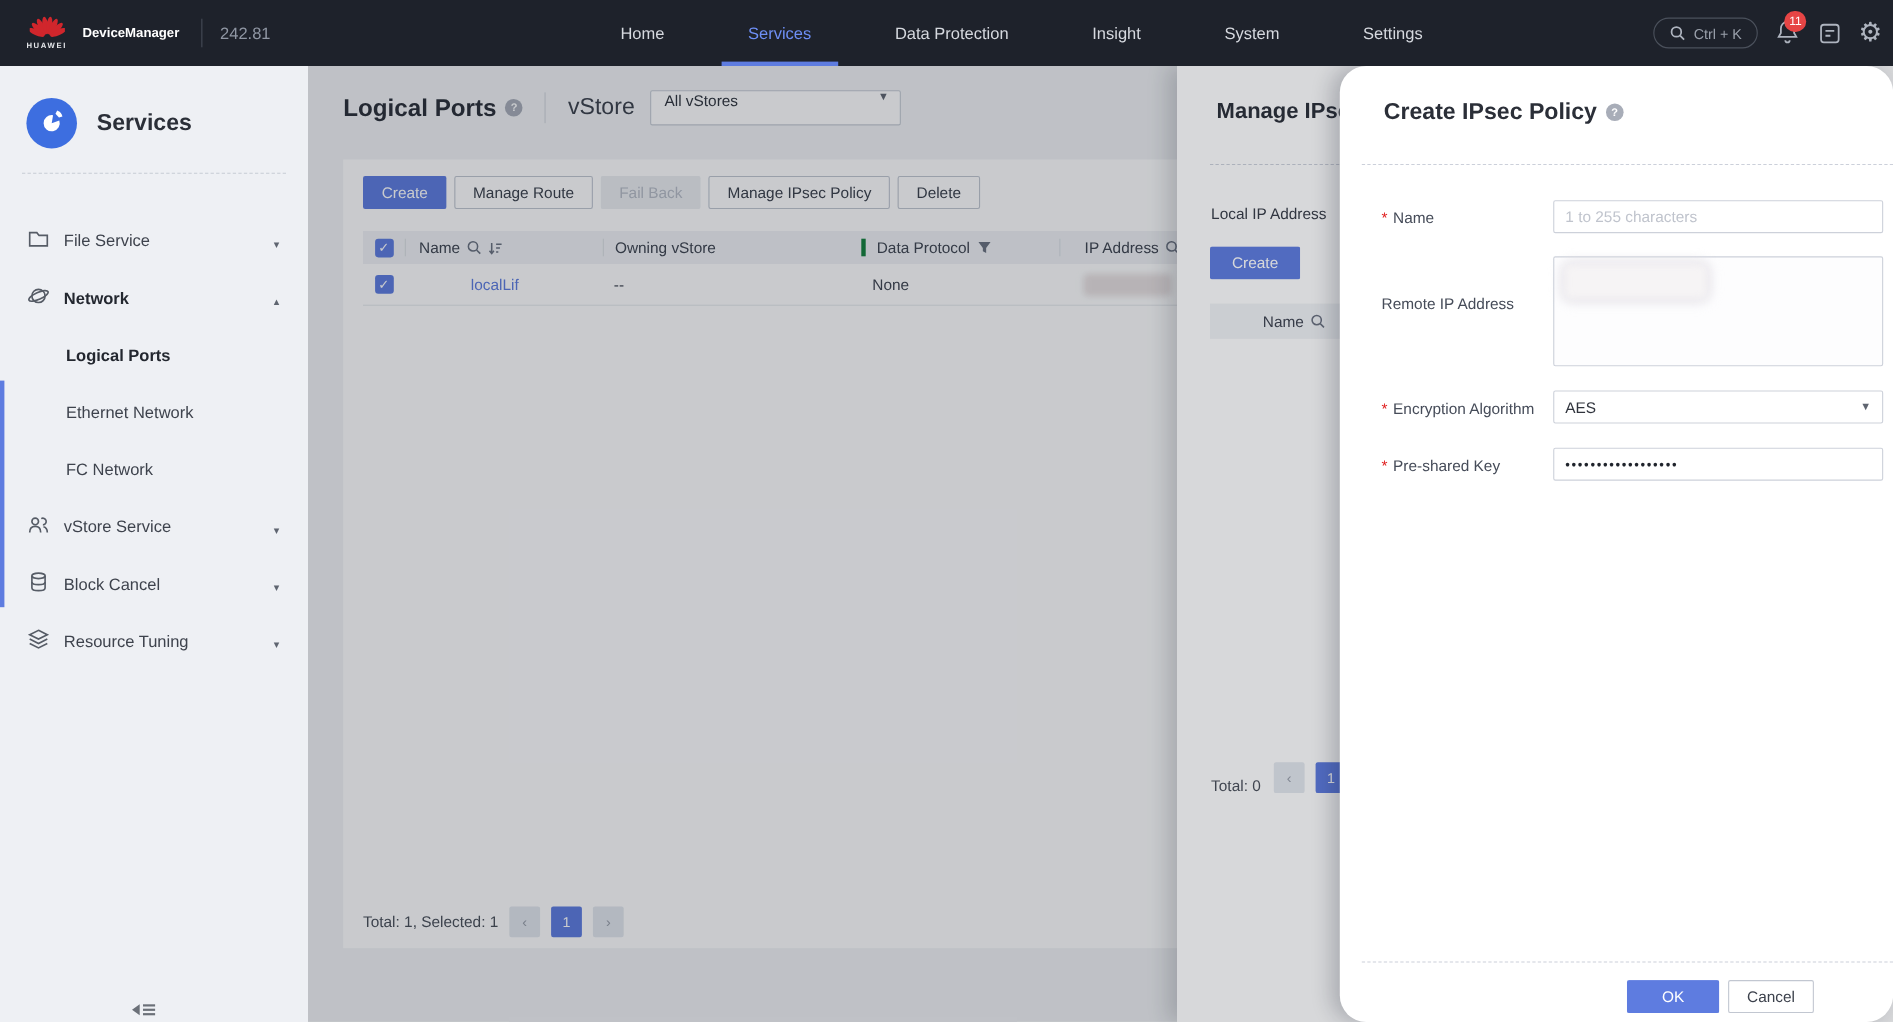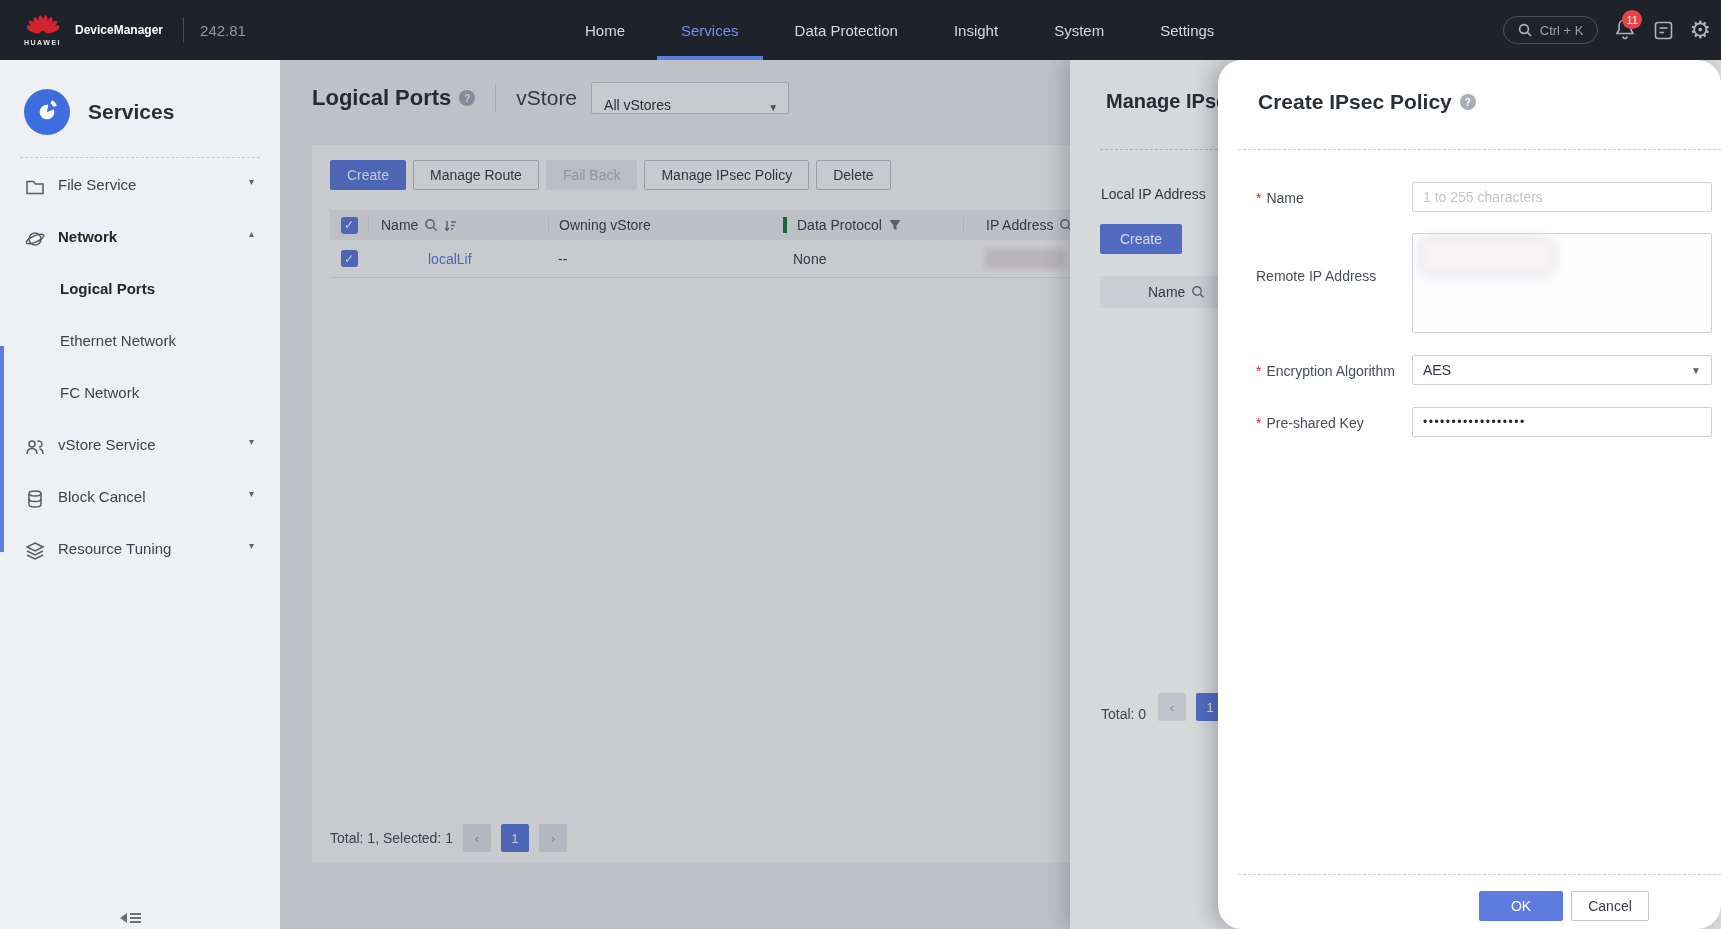--- a/index.html
+++ b/index.html
@@ -6,59 +6,59 @@
   html,body { width:1721px; height:929px; }
   body { position:relative; overflow:hidden; font-family:"Liberation Sans",sans-serif; background:#f3f4f6; font-size:14px; color:#3f4450; }
 
   
   .top-header { position:absolute; left:0; top:0; width:1721px; height:60px; background:#1e222b; z-index:50; display:flex; align-items:center; }
   .logo-block { display:flex; flex-direction:column; align-items:center; margin-left:24px; }
   .logo-sub { color:#e6e8ec; font-size:7px; letter-spacing:1.5px; font-weight:bold; margin-top:1px; }
   .brand { color:#ffffff; font-size:12px; font-weight:600; margin-left:14px; }
   .hdr-div { width:1px; height:26px; background:#454b57; margin:0 16px 0 20px; }
   .version { color:#8f96a3; font-size:15px; }
-  .top-nav { position:absolute; left:585px; top:0; height:60px; display:flex; gap:56px; }
+  .top-nav { position:absolute; left:564px; top:0; height:60px; display:flex; gap:76px; }
   .nav-item { height:60px; display:flex; align-items:center; color:#d6d9df; font-size:15px; cursor:pointer; position:relative; }
   .nav-item.active { color:#6e8ff5; }
   .nav-item.active::after { content:""; position:absolute; left:-24px; right:-24px; bottom:0; height:4px; background:#5e7ce0; }
   .hdr-right { position:absolute; right:10px; top:0; height:60px; display:flex; align-items:center; gap:16px; }
   .search-pill { height:28px; border:1px solid #4b515c; border-radius:15px; display:flex; align-items:center; gap:8px; padding:0 14px; color:#9aa0ab; font-size:13px; cursor:pointer; }
   .bell-wrap { position:relative; width:24px; height:26px; cursor:pointer; }
   .badge { position:absolute; top:-7px; left:8px; min-width:19px; height:19px; border-radius:10px; background:#e64545; color:#fff; font-size:11px; display:flex; align-items:center; justify-content:center; padding:0 4px; }
   .gear { font-size:24px; color:#aeb4bf; cursor:pointer; line-height:1; }
   .hdr-icon { color:#aeb4bf; }
 
   
   .sidebar { position:absolute; left:0; top:60px; width:280px; height:869px; background:#eef0f4; z-index:10; }
   .side-brand { display:flex; align-items:center; margin:29px 0 0 24px; }
   .pie-circle { width:46px; height:46px; border-radius:50%; background:#3d6ee0; display:flex; align-items:center; justify-content:center; }
   .side-title { font-size:21px; font-weight:bold; color:#2b2f38; margin-left:18px; }
   .side-dash { border-top:1px dashed #c6cbd4; margin:22px 20px 0 20px; }
   .side-menu { margin-top:18px; position:relative; }
-  .side-item { height:52px; display:flex; align-items:flex-start; padding-left:24px; cursor:pointer; position:relative; }
+  .side-item { height:52px; display:flex; align-items:flex-end; padding-left:24px; cursor:pointer; position:relative; }
   .side-item .lbl { margin-left:12px; font-size:15px; color:#3e434d; }
   .side-item.bold .lbl { font-weight:bold; color:#23272f; }
   .side-item.child { padding-left:60px; }
   .side-item.child .lbl { margin-left:0; }
   .chev { position:absolute; right:26px; font-size:10px; color:#5f6570; }
   .active-bar { position:absolute; left:0; top:170px; width:4px; height:206px; background:#5e7ce0; }
   .icon22 { width:22px; height:22px; color:#565c66; }
   .collapse-btn { position:absolute; left:120px; bottom:6px; display:flex; align-items:center; gap:3px; cursor:pointer; }
   .collapse-tri { width:0; height:0; border-top:5px solid transparent; border-bottom:5px solid transparent; border-right:7px solid #6b7078; }
   .collapse-bars { display:flex; flex-direction:column; gap:2px; }
   .collapse-bars span { display:block; width:11px; height:2px; background:#6b7078; }
 
   
   .main { position:absolute; left:280px; top:60px; width:1441px; height:869px; background:#f3f4f6; z-index:1; }
   .page-head { position:absolute; left:32px; top:22px; display:flex; align-items:center; }
   .page-title { font-size:22px; font-weight:bold; color:#2b2f38; }
   .help-circle { width:16px; height:16px; border-radius:50%; background:#a8adb8; color:#fff; font-size:10px; font-weight:bold; display:flex; align-items:center; justify-content:center; margin-left:8px; cursor:pointer; }
   .vd { width:1px; height:28px; background:#d2d5dc; margin:0 20px; }
   .vstore-lbl { font-size:21px; color:#3c414c; margin-right:14px; }
-  .select-box { width:198px; height:32px; background:#fff; border:1px solid #c7ccd5; border-radius:2px; display:flex; align-items:flex-end; padding:0 12px; font-size:14px; color:#30343d; position:relative; cursor:pointer; }
+  .select-box { width:228px; height:32px; background:#fff; border:1px solid #c7ccd5; border-radius:2px; display:flex; align-items:flex-start; padding:0 12px; font-size:14px; color:#30343d; position:relative; cursor:pointer; }
   .select-box .caret { position:absolute; right:10px; font-size:10px; color:#5f6570; }
   .card { position:absolute; left:32px; top:85px; width:1380px; height:717px; background:#ffffff; }
   .toolbar { position:absolute; left:18px; top:15px; display:flex; gap:7px; }
   .btn { height:30px; padding:0 16px; font-size:14px; border-radius:2px; display:flex; align-items:center; justify-content:center; cursor:pointer; border:1px solid transparent; font-family:"Liberation Sans",sans-serif; }
   .btn.primary { background:#5e7ce0; color:#fff; }
   .btn.default { background:#fff; border-color:#c2c7d1; color:#3c414c; }
   .btn.disabled { background:#eceef2; color:#b7bcc6; cursor:default; }
   .tbl-head { position:absolute; left:18px; top:65px; right:18px; height:30px; background:#f1f3f6; display:flex; align-items:center; font-size:14px; color:#3f4450; }
   .tbl-row { position:absolute; left:18px; top:95px; right:18px; height:38px; display:flex; align-items:center; border-bottom:1px solid #e9ebef; font-size:14px; }
   .col-cb { width:38px; display:flex; justify-content:center; align-items:center; }

